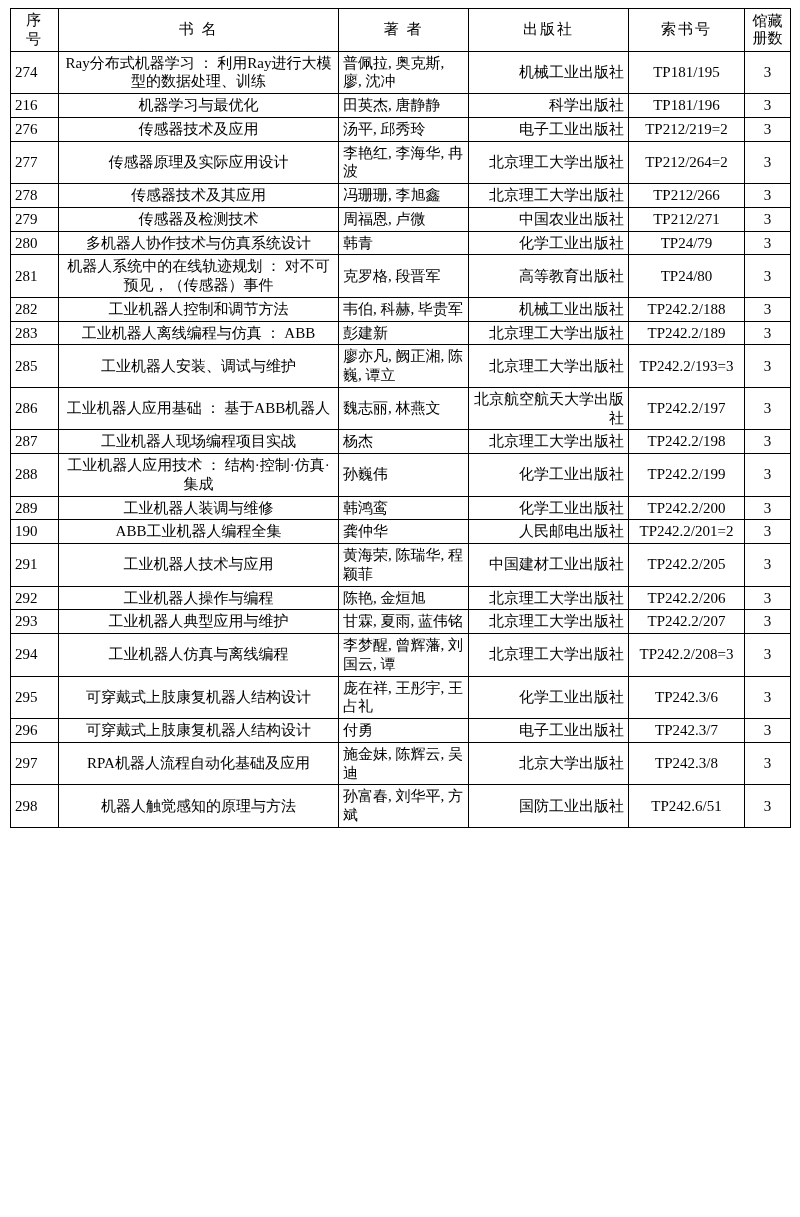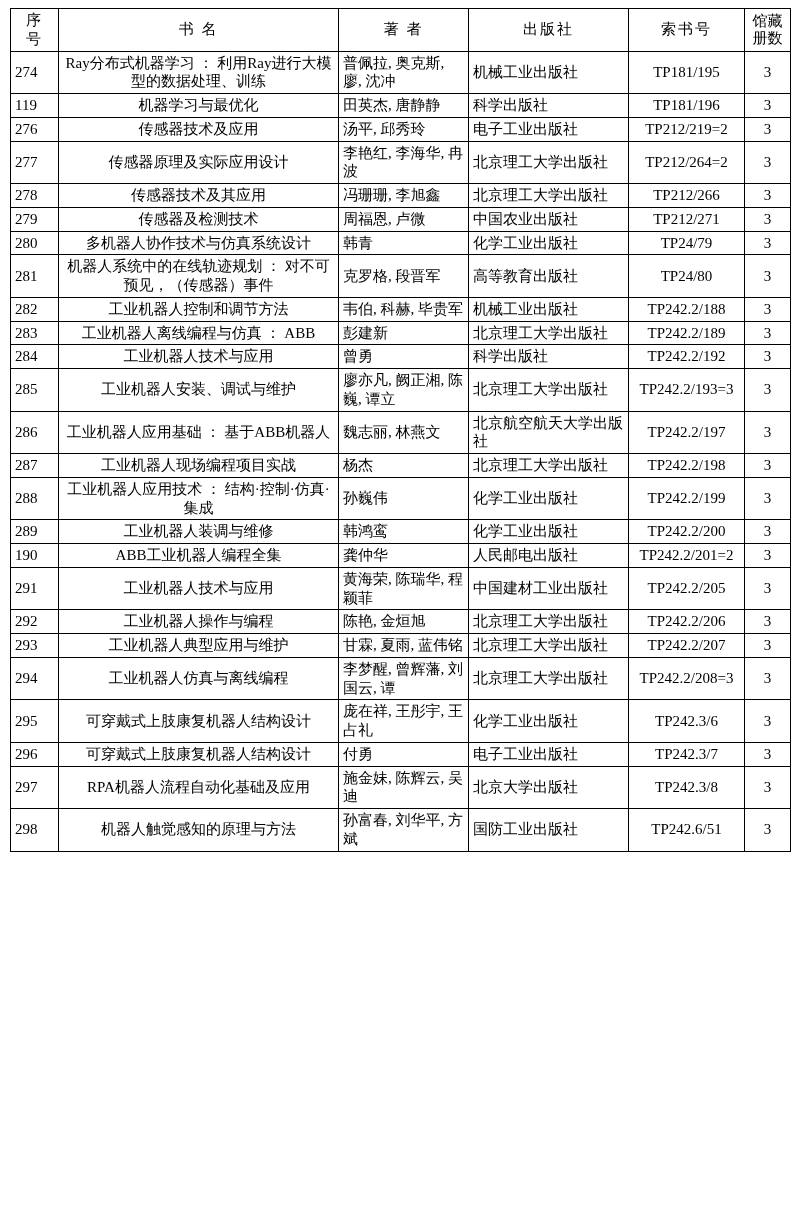--- a/index.html
+++ b/index.html
@@ -42,21 +42,21 @@
   col.c-no    { width: 48px; }
   col.c-title { width: 280px; }
   col.c-auth  { width: 130px; }
   col.c-pub   { width: 160px; }
   col.c-call  { width: 116px; }
   col.c-cnt   { width: 46px; }
 
   td.no   { text-align: left; font-size: 15px; font-family: "Liberation Serif", serif; }
   td.title{ text-align: center; padding-left: 6px; }
   td.auth { text-align: left; padding-left: 6px; }
-  td.pub  { text-align: left; }
+  td.pub  { text-align: right; }
   td.call { text-align: center; font-size: 14px; }
   td.cnt  { text-align: center; }
 
   .hdr-count {
     line-height: 1.1;
     font-size: 15px;
     letter-spacing: 0;
   }
 </style>
 </head>
@@ -88,21 +88,21 @@
     <tbody id="table-body">
         <tr>
           <td class="no">274</td>
           <td class="title">Ray分布式机器学习 ： 利用Ray进行大模型的数据处理、训练</td>
           <td class="auth">普佩拉, 奥克斯, 廖, 沈冲</td>
           <td class="pub">机械工业出版社</td>
           <td class="call">TP181/195</td>
           <td class="cnt">3</td>
         </tr>
         <tr>
-          <td class="no">119</td>
+          <td class="no">216</td>
           <td class="title">机器学习与最优化</td>
           <td class="auth">田英杰, 唐静静</td>
           <td class="pub">科学出版社</td>
           <td class="call">TP181/196</td>
           <td class="cnt">3</td>
         </tr>
         <tr>
           <td class="no">276</td>
           <td class="title">传感器技术及应用</td>
           <td class="auth">汤平, 邱秀玲</td>
@@ -160,28 +160,20 @@
         </tr>
         <tr>
           <td class="no">283</td>
           <td class="title">工业机器人离线编程与仿真 ： ABB</td>
           <td class="auth">彭建新</td>
           <td class="pub">北京理工大学出版社</td>
           <td class="call">TP242.2/189</td>
           <td class="cnt">3</td>
         </tr>
         <tr>
-          <td class="no">284</td>
-          <td class="title">工业机器人技术与应用</td>
-          <td class="auth">曾勇</td>
-          <td class="pub">科学出版社</td>
-          <td class="call">TP242.2/192</td>
-          <td class="cnt">3</td>
-        </tr>
-        <tr>
           <td class="no">285</td>
           <td class="title">工业机器人安装、调试与维护</td>
           <td class="auth">廖亦凡, 阙正湘, 陈巍, 谭立</td>
           <td class="pub">北京理工大学出版社</td>
           <td class="call">TP242.2/193=3</td>
           <td class="cnt">3</td>
         </tr>
         <tr>
           <td class="no">286</td>
           <td class="title">工业机器人应用基础 ： 基于ABB机器人</td>

